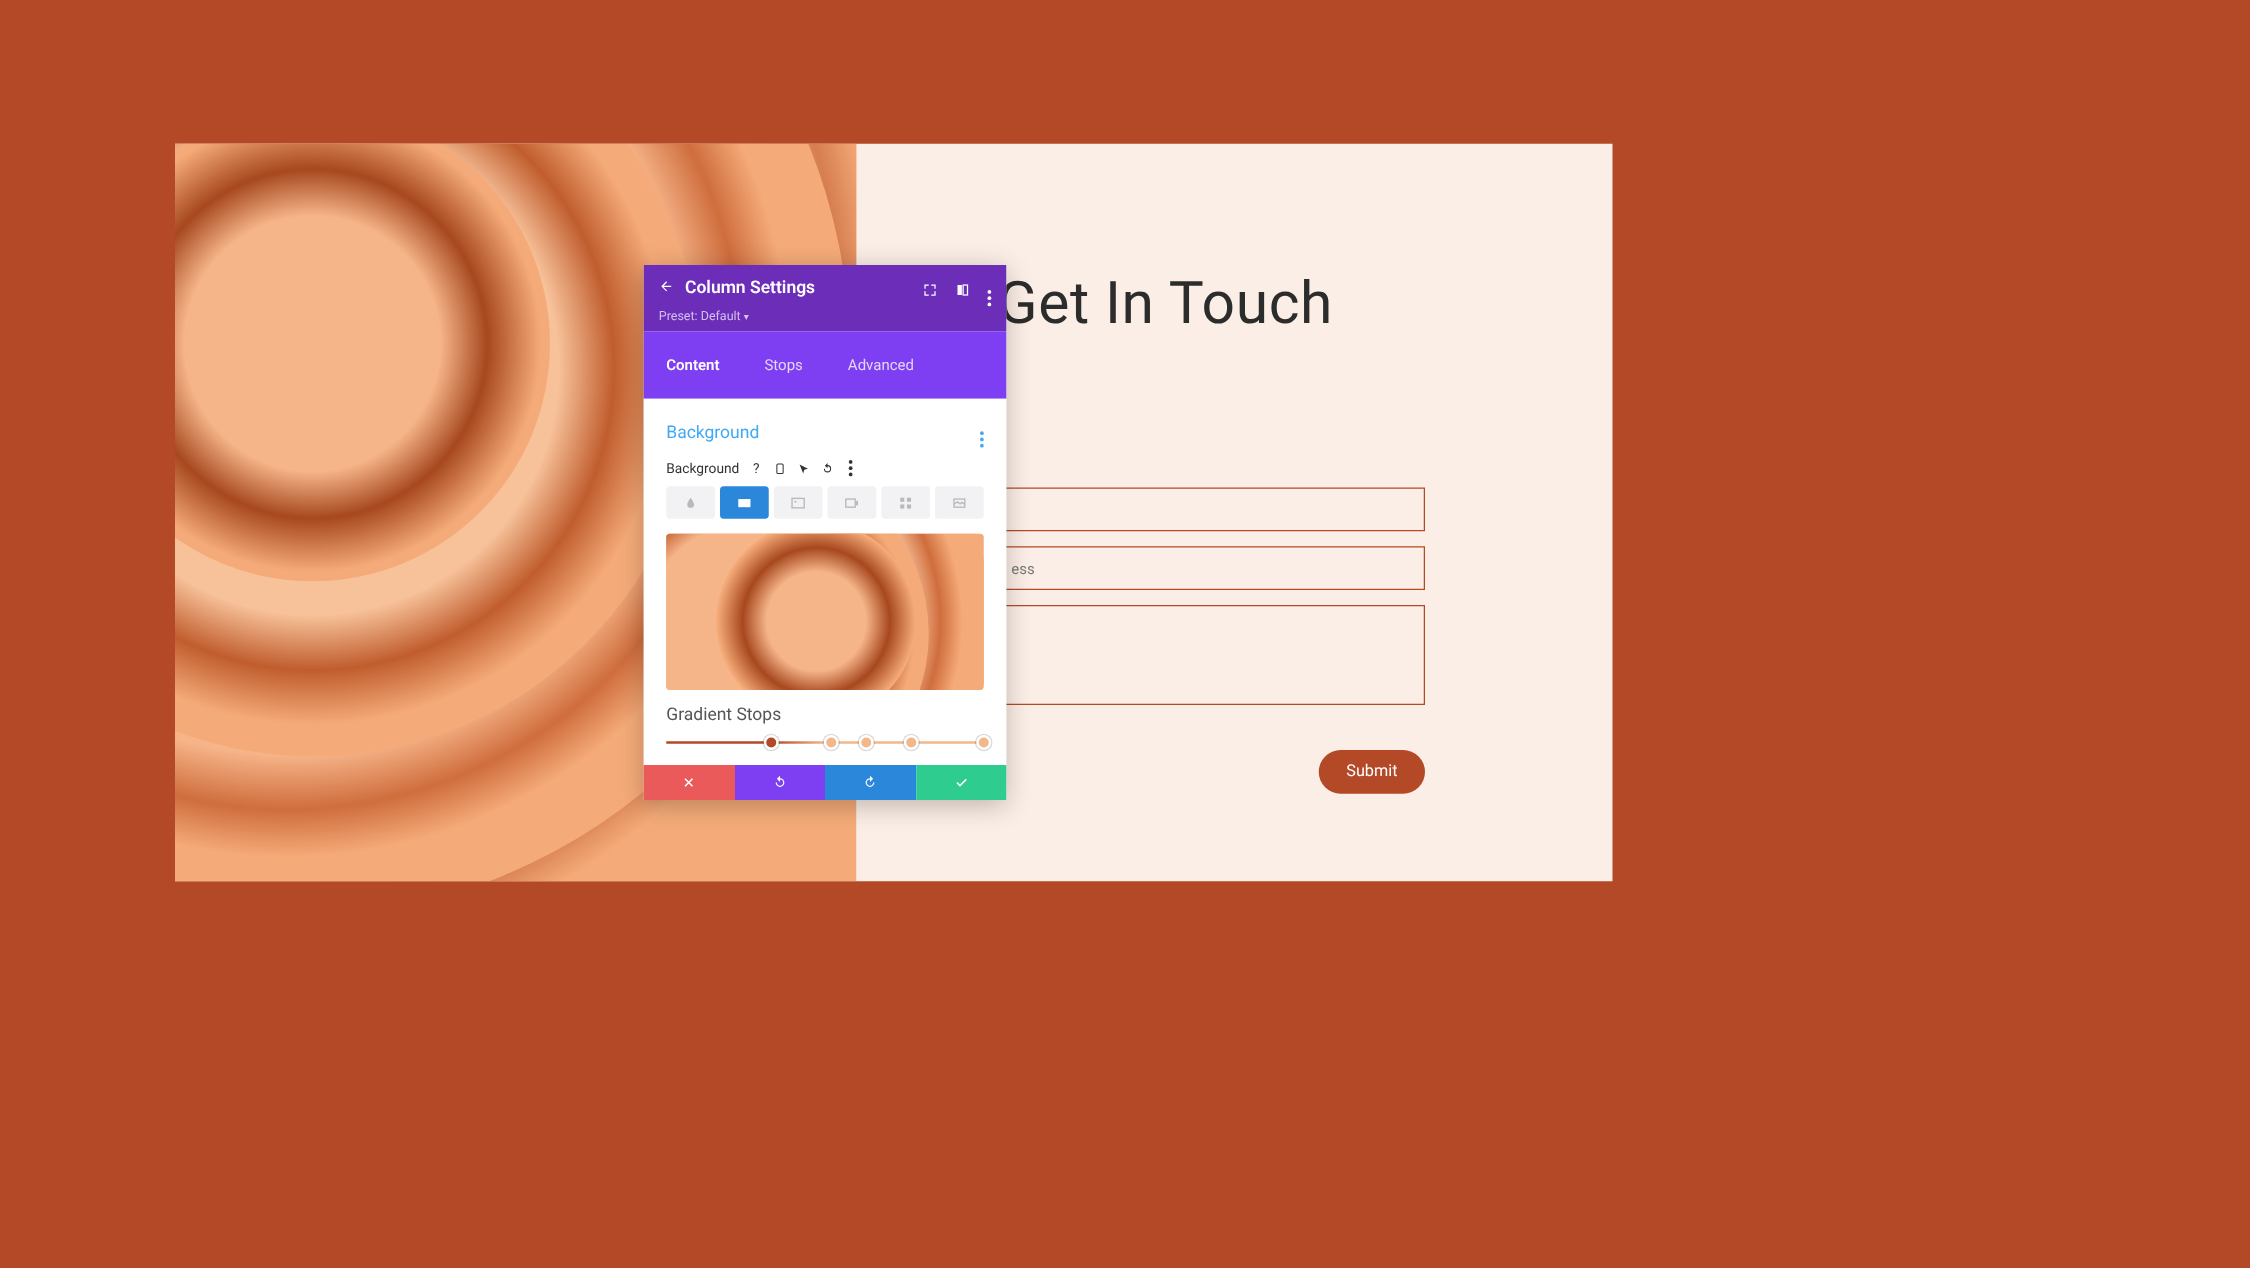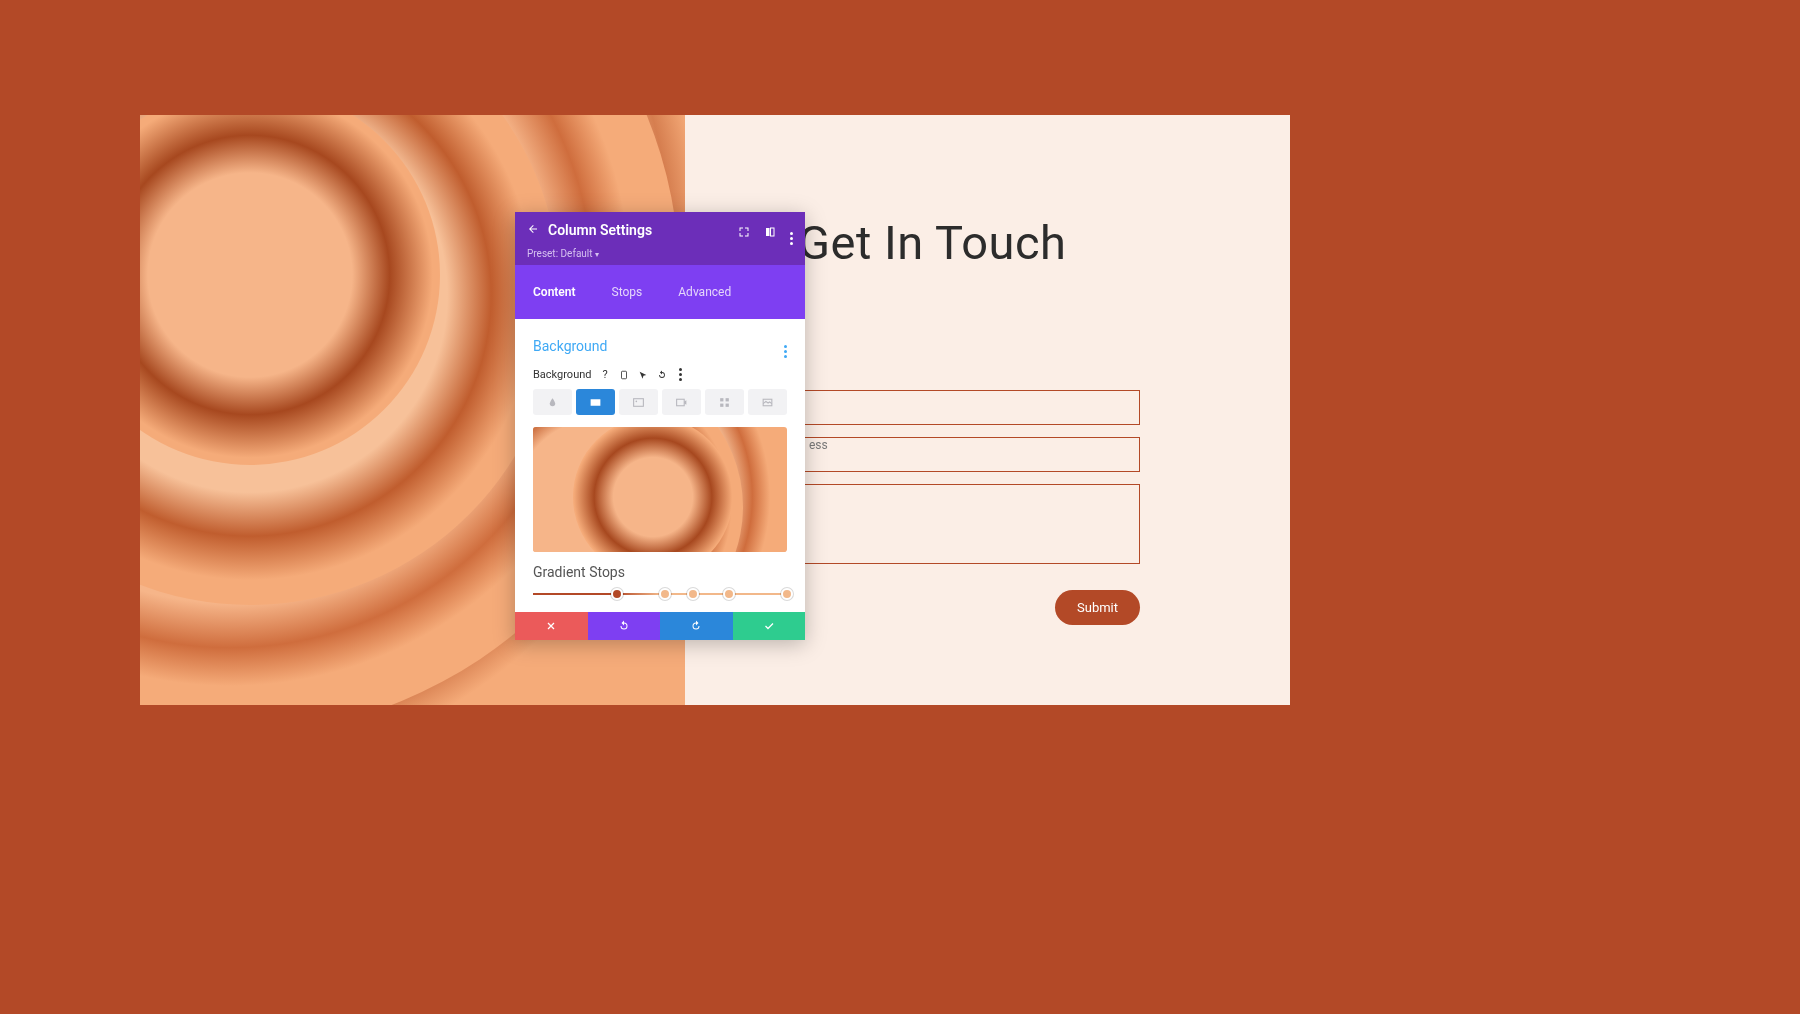--- a/index.html
+++ b/index.html
@@ -8,23 +8,23 @@
 .left-col{position:absolute;left:0;top:0;width:545px;height:100%;overflow:hidden;background:#f5ab79}
 .ring{position:absolute;border-radius:50%}
 .r1{width:1200px;height:1200px;left:-560px;top:-460px;background:radial-gradient(circle at 50% 50%,#f7c199 0%,#f7c199 52%,#d67e4f 58%,#f5ab79 62%)}
 .r2{width:900px;height:900px;left:-360px;top:-280px;background:radial-gradient(circle at 50% 50%,#f6b589 0%,#f6b589 50%,#cf6d3d 57%,#f5ab79 63%)}
 .r3{width:620px;height:620px;left:-200px;top:-130px;background:radial-gradient(circle at 50% 50%,#f7c199 0%,#f7c199 45%,#c05d2e 55%,#f5ab79 65%)}
 .r4{width:380px;height:380px;left:-80px;top:-30px;background:radial-gradient(circle at 50% 50%,#f6b589 0%,#f6b589 38%,#a7481f 52%,#f5ab79 68%)}
 .right-col{position:absolute;left:658px;top:100px;width:460px}
 .heading{font-size:47px;font-weight:400;color:#2c2c2c;letter-spacing:0.5px;margin-bottom:25px}
 .body-text{font-size:14px;line-height:1.65;color:#555;margin-bottom:28px;position:absolute;left:-5px;width:490px}
 .form{margin-top:120px}
-.field{width:342px;height:35px;border:1px solid #b34927;background:#fbeee6;margin-bottom:12px;padding:0 10px;font-size:12px;color:#7a7a7a;display:flex;align-items:flex-start}
+.field{width:342px;height:35px;border:1px solid #b34927;background:#fbeee6;margin-bottom:12px;padding:0 10px;font-size:12px;color:#7a7a7a;display:flex;align-items:center}
 .field.msg{height:80px;align-items:flex-start;padding-top:8px}
-.submit{float:right;margin-right:118px;margin-top:14px;background:#b34927;color:#fff;border:none;border-radius:20px;padding:10px 22px;font-size:13px;cursor:pointer}
+.submit{float:right;margin-right:118px;margin-top:24px;background:#b34927;color:#fff;border:none;border-radius:20px;padding:10px 22px;font-size:13px;cursor:pointer}
 .modal{position:absolute;left:515px;top:212px;width:290px;background:#fff;box-shadow:0 4px 20px rgba(0,0,0,0.25);z-index:10}
 .m-header{background:#6c2eb9;color:#fff;padding:8px 12px 6px}
 .m-header-row{display:flex;align-items:flex-start;justify-content:space-between}
 .m-title-wrap{display:flex;align-items:center;gap:9px}
 .m-title{font-size:14px;font-weight:600}
 .m-header-icons{display:flex;gap:14px;align-items:center}
 .m-preset{font-size:10px;color:#d5c0f0;margin-top:3px;}
 .m-tabs{background:#7e3ff2;display:flex}
 .m-tab{padding:20px 18px;font-size:12px;color:#e4d5fb;cursor:pointer}
 .m-tab.active{color:#fff;font-weight:600}

